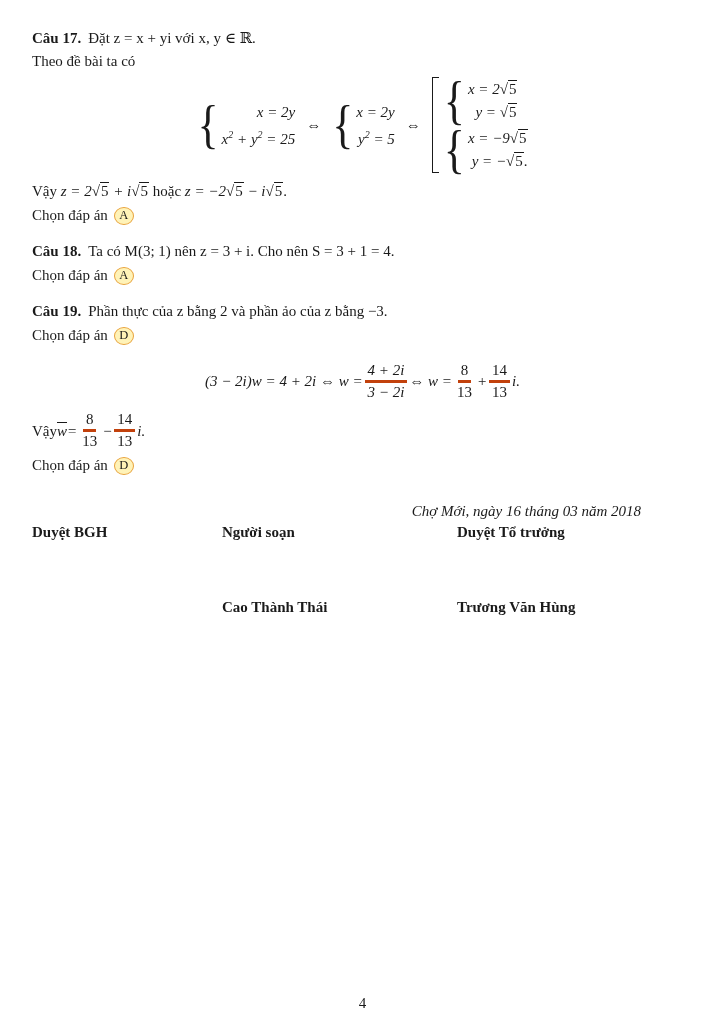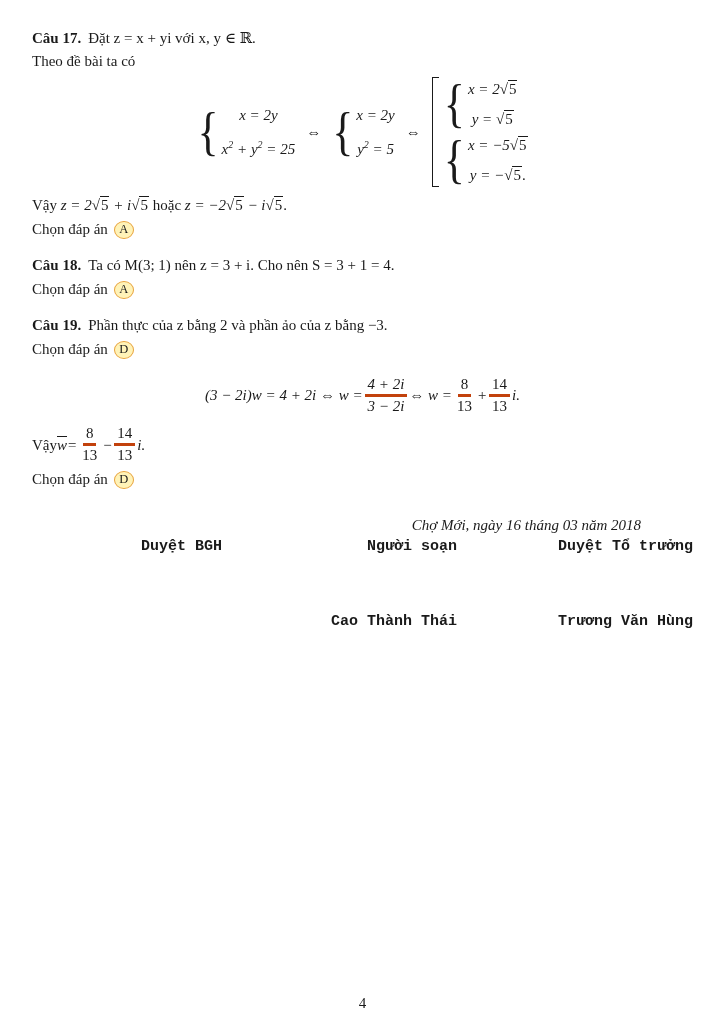--- a/index.html
+++ b/index.html
@@ -13,21 +13,21 @@
   p.line { line-height:20px; margin-bottom:3px; }
   .qlabel { font-weight:bold; margin-right:7px; }
   .qblock { margin-top:14px; }
   .mi { font-style:italic; }
   sup { font-size:10px; }
 
   
   .display { display:flex; justify-content:center; align-items:center; gap:6px; margin:6px 0 8px; }
   .cases { display:inline-flex; align-items:center; }
   .brace { display:inline-block; font-size:44px; line-height:38px; font-weight:300; transform:scaleY(1.2); margin-right:3px; }
-  .ccol { display:inline-flex; flex-direction:column; align-items:center; gap:10px; }
+  .ccol { display:inline-flex; flex-direction:column; align-items:flex-end; gap:3px; }
   .crow { line-height:20px; white-space:nowrap; }
   .iff { margin:0 5px; }
   .bgroup { display:inline-flex; align-items:stretch; }
   .bracket { width:7px; border-left:1.5px solid #1a1a1a; border-top:1.5px solid #1a1a1a; border-bottom:1.5px solid #1a1a1a; margin-right:5px; }
   .bcol { display:inline-flex; flex-direction:column; gap:6px; padding:2px 0; }
 
   
   .sq { white-space:nowrap; }
   .sq .rad { border-top:1px solid #1a1a1a; padding:0 1px; }
 
@@ -43,21 +43,21 @@
   .answer-circle {
     display:inline-flex; align-items:center; justify-content:center;
     width:20px; height:18px; border-radius:50%;
     border:1.5px solid #E8A33D; background:#FFF3B8;
     font-size:12.5px; margin-left:6px;
   }
   .ol { text-decoration:overline; }
 
   
   .sig-date { font-style:italic; text-align:right; padding-right:52px; margin-top:26px; }
-  .sig-grid, .sig-names { display:grid; grid-template-columns:190px 235px 236px; text-align:right; font-weight:bold;font-family:Liberation Mono, monospace; }
+  .sig-grid, .sig-names { display:grid; grid-template-columns:190px 235px 236px; text-align:left; font-weight:bold; }
   .sig-grid { margin-top:4px; }
   .sig-names { margin-top:58px; }
 
   .pagenum { position:absolute; bottom:12px; left:0; width:100%; text-align:center; }
 </style>
 </head>
 <body>
 
 <div class="page">
 
@@ -92,21 +92,21 @@
           <span class="cases">
             <span class="brace">{</span>
             <span class="ccol">
               <span class="crow"><span class="mi">x = 2</span><span class="sq"><span>√</span><span class="rad">5</span></span></span>
               <span class="crow"><span class="mi">y = </span><span class="sq"><span>√</span><span class="rad">5</span></span><span></span></span>
             </span>
           </span>
           <span class="cases">
             <span class="brace">{</span>
             <span class="ccol">
-              <span class="crow"><span class="mi">x = −5</span><span class="sq"><span>√</span><span class="rad">5</span></span></span>
+              <span class="crow"><span class="mi">x = −9</span><span class="sq"><span>√</span><span class="rad">5</span></span></span>
               <span class="crow"><span class="mi">y = −</span><span class="sq"><span>√</span><span class="rad">5</span></span><span>.</span></span>
             </span>
           </span>
         </span>
       </span>
     </div>
 
     <p class="line"><span>Vậy </span><span class="mi">z = 2</span><span class="sq"><span>√</span><span class="rad">5</span></span><span class="mi"> + i</span><span class="sq"><span>√</span><span class="rad">5</span></span><span> hoặc </span><span class="mi">z = −2</span><span class="sq"><span>√</span><span class="rad">5</span></span><span class="mi"> − i</span><span class="sq"><span>√</span><span class="rad">5</span></span><span>.</span></p>
 
     <div class="answer-line">

